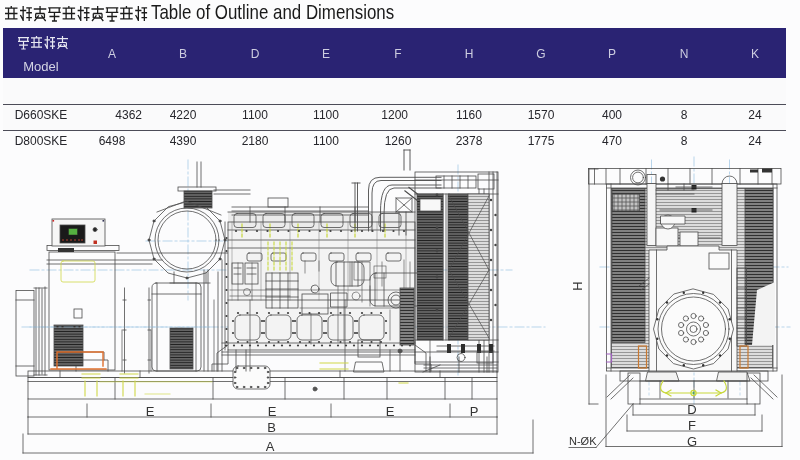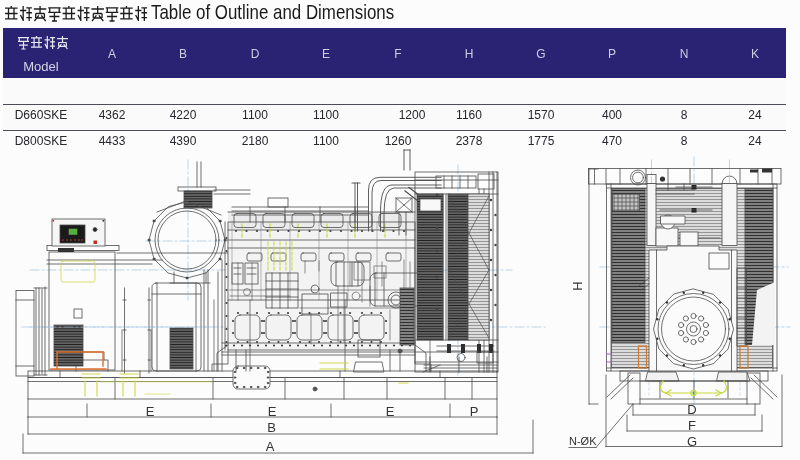--- a/index.html
+++ b/index.html
@@ -54,33 +54,33 @@
 <div class="hdrcell" style="left:255px;top:47px;">D</div>
 <div class="hdrcell" style="left:326px;top:47px;">E</div>
 <div class="hdrcell" style="left:398px;top:47px;">F</div>
 <div class="hdrcell" style="left:469px;top:47px;">H</div>
 <div class="hdrcell" style="left:541px;top:47px;">G</div>
 <div class="hdrcell" style="left:612px;top:47px;">P</div>
 <div class="hdrcell" style="left:684px;top:47px;">N</div>
 <div class="hdrcell" style="left:755px;top:47px;">K</div>
 
 <div class="dcell" style="left:41px;top:84px;">D660SKE</div>
-<div class="dcell" style="left:112px;top:84px;">4362</div>
+<div class="dcell" style="left:112px;top:84px;text-align:right;">4362</div>
 <div class="dcell" style="left:183px;top:84px;">4220</div>
 <div class="dcell" style="left:255px;top:84px;">1100</div>
 <div class="dcell" style="left:326px;top:84px;">1100</div>
-<div class="dcell" style="left:412px;top:84px;">1200</div>
+<div class="dcell" style="left:378px;top:84px;text-align:right;">1200</div>
 <div class="dcell" style="left:469px;top:84px;">1160</div>
 <div class="dcell" style="left:541px;top:84px;">1570</div>
 <div class="dcell" style="left:612px;top:84px;">400</div>
 <div class="dcell" style="left:684px;top:84px;">8</div>
 <div class="dcell" style="left:755px;top:84px;">24</div>
 
 <div class="dcell" style="left:41px;top:110px;">D800SKE</div>
-<div class="dcell" style="left:112px;top:110px;">4433</div>
+<div class="dcell" style="left:112px;top:110px;">6498</div>
 <div class="dcell" style="left:183px;top:110px;">4390</div>
 <div class="dcell" style="left:255px;top:110px;">2180</div>
 <div class="dcell" style="left:326px;top:110px;">1100</div>
 <div class="dcell" style="left:398px;top:110px;">1260</div>
 <div class="dcell" style="left:469px;top:110px;">2378</div>
 <div class="dcell" style="left:541px;top:110px;">1775</div>
 <div class="dcell" style="left:612px;top:110px;">470</div>
 <div class="dcell" style="left:684px;top:110px;">8</div>
 <div class="dcell" style="left:755px;top:110px;">24</div>
 

